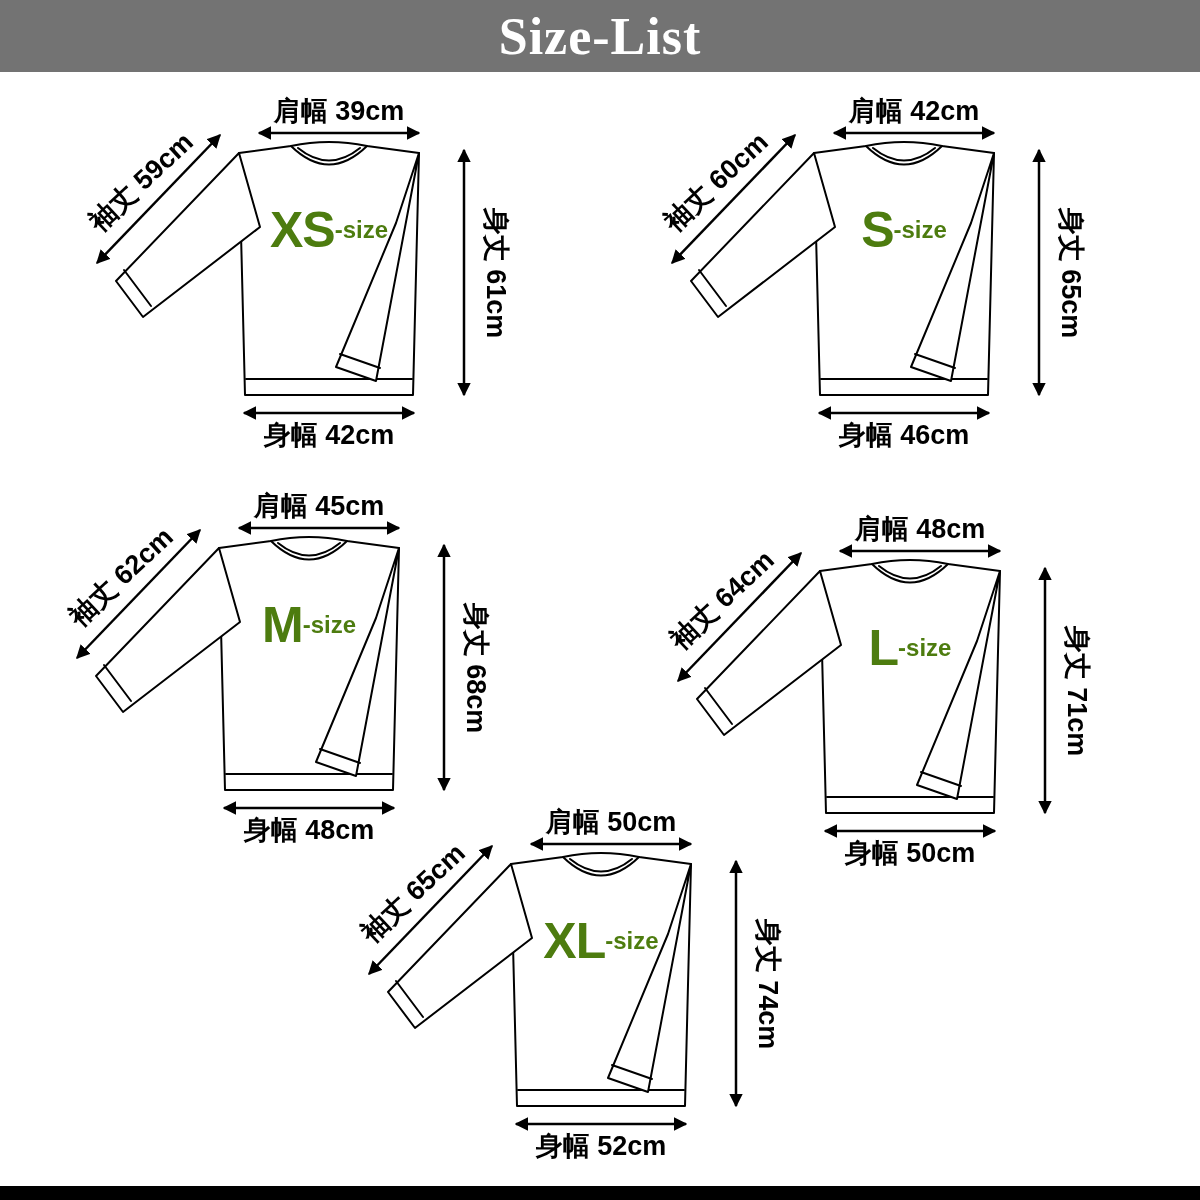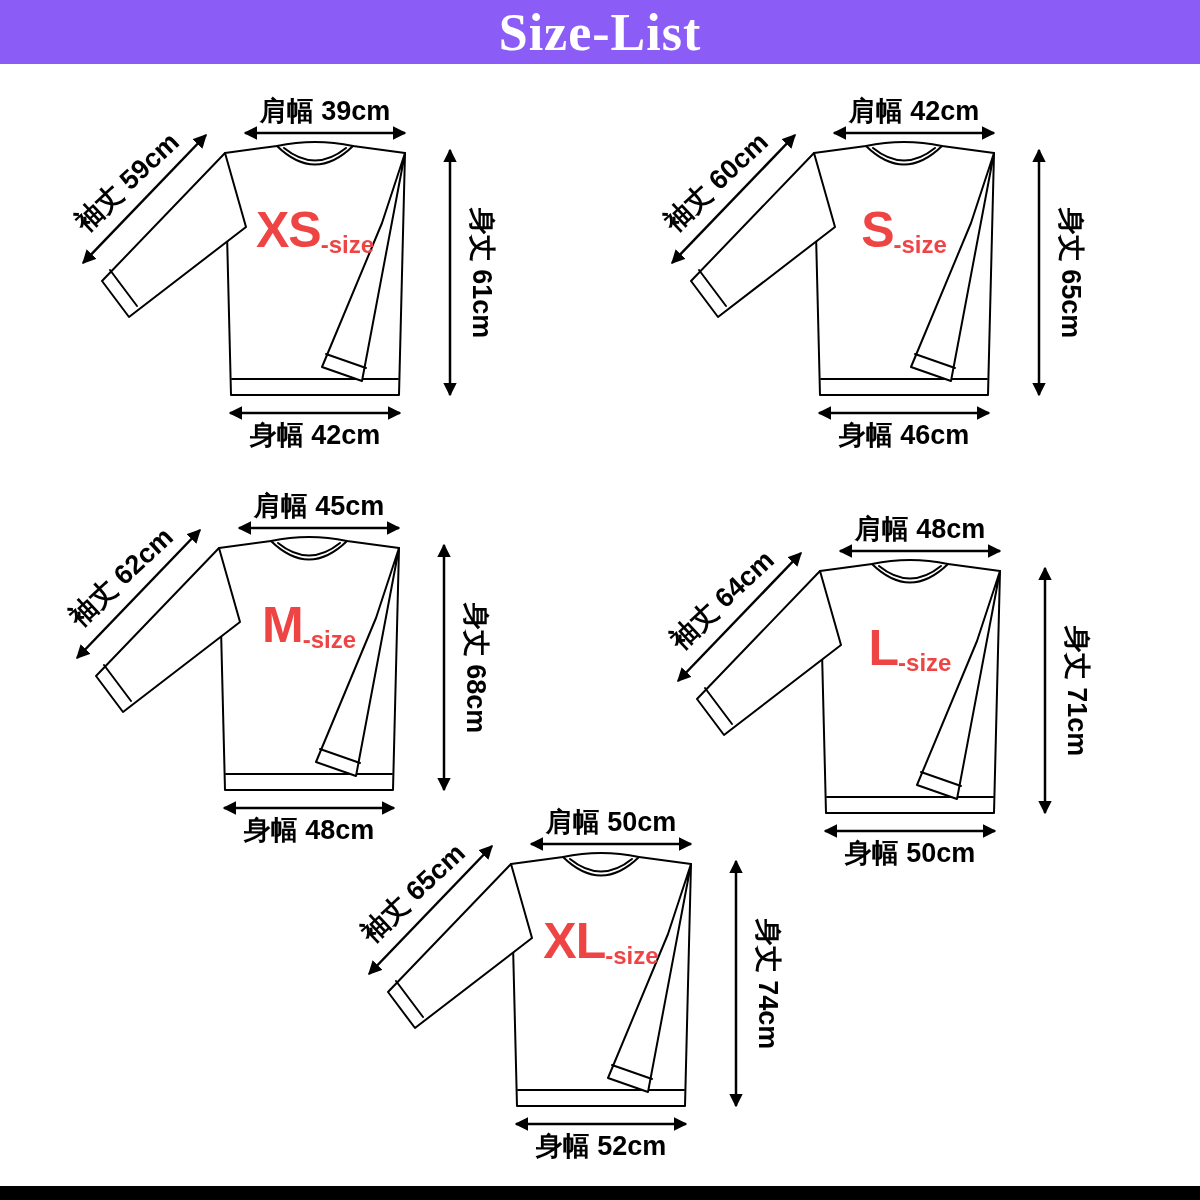--- a/index.html
+++ b/index.html
@@ -1,60 +1,60 @@
 <!DOCTYPE html>
 <html><head>
 <meta charset="utf-8">
 <style>
   html,body { margin:0; padding:0; background:#ffffff; font-family:"Liberation Sans","DejaVu Sans",sans-serif; }
   .page { position:relative; width:1200px; height:1200px; background:#ffffff; overflow:hidden; margin:0 auto; }
 
-  .header { position:absolute; top:0; left:0; width:1200px; height:64px; background:#8b5cf6;
+  .header { position:absolute; top:0; left:0; width:1200px; height:72px; background:#737373;
             display:flex; align-items:center; justify-content:center; }
   .header-title { color:#ffffff; font-family:"Liberation Serif","DejaVu Serif",serif;
                   font-weight:700; font-size:52px; letter-spacing:1px; }
 
   .footer-bar { position:absolute; bottom:0; left:0; width:1200px; height:14px; background:#000000; }
 
   .cell { position:absolute; width:560px; height:380px; }
   .shirt-svg { position:absolute; left:0; top:0; width:560px; height:380px; }
 
   .outline { fill:none; stroke:#000; stroke-width:2; stroke-linejoin:round; stroke-linecap:round; }
   .whitefill { fill:#ffffff; stroke:#000; stroke-width:2; stroke-linejoin:round; }
   .arrow { stroke:#000; stroke-width:2.5; }
 
   .lbl { position:absolute; font-size:27px; font-weight:700; color:#000; white-space:nowrap; }
   .lbl.shoulder { left:295px; top:16px;  transform:translate(-50%,-50%); }
   .lbl.sleeve   { left:97px;  top:87px;  transform:translate(-50%,-50%) rotate(-43deg); }
   .lbl.length   { left:452px; top:178px; transform:translate(-50%,-50%) rotate(90deg); }
   .lbl.width    { left:285px; top:340px; transform:translate(-50%,-50%); }
 
   .size-label { position:absolute; left:285px; top:135px; transform:translate(-50%,-50%);
-                display:flex; align-items:flex-end; color:#ef4444; }
+                display:flex; align-items:center; color:#4d7c0f; }
   .size-label .big   { font-size:50px; font-weight:800; letter-spacing:-1px; }
   .size-label .small { font-size:24px; font-weight:800; }
 </style>
 </head>
 <body>
 
 <svg width="0" height="0" style="position:absolute" aria-hidden="true">
   <defs>
     <marker id="ah" viewBox="0 0 10 10" refX="9" refY="5" markerWidth="5.5" markerHeight="5.5" orient="auto-start-reverse">
       <path d="M0,0 L10,5 L0,10 Z" fill="#000"></path>
     </marker>
   </defs>
 </svg>
 
 <div class="page">
 
   <div class="header">
     <div class="header-title">Size-List</div>
   </div>
 
-  <div class="cell" style="left:30px; top:95px;text-decoration:underline;">
+  <div class="cell" style="left:44px; top:95px;text-decoration:underline;">
     <svg class="shirt-svg" viewBox="0 0 560 380">
       <path class="whitefill" d="M195,58 L247,51 Q285,43 323,51 L375,58 L369,300 L201,300 Z"></path>
       <line class="outline" x1="202" y1="284" x2="368" y2="284"></line>
       <path class="outline" d="M247,51 Q285,88 323,51"></path>
       <path class="outline" d="M254,53 Q285,78 316,53"></path>
       <path class="whitefill" d="M195,58 L216,132 L99,222 L72,186 Z"></path>
       <line class="outline" x1="80" y1="175" x2="107" y2="211"></line>
       <path class="whitefill" d="M375,58 L352,128 L292,272 L332,286 Z"></path>
       <line class="outline" x1="296" y1="259" x2="336" y2="273"></line>
       <line class="arrow" x1="215" y1="38" x2="375" y2="38" marker-start="url(#ah)" marker-end="url(#ah)"></line>

